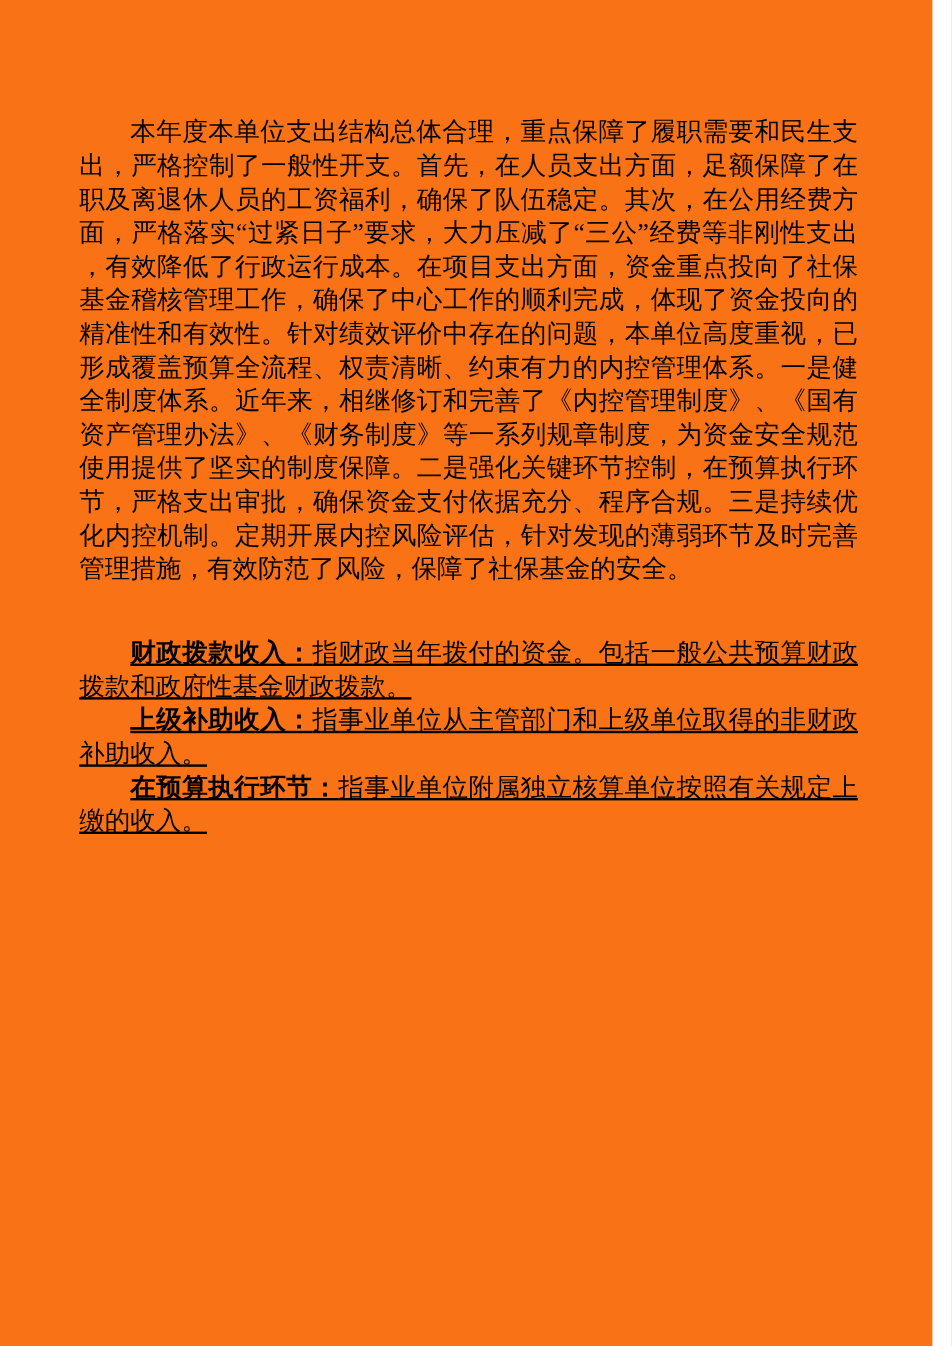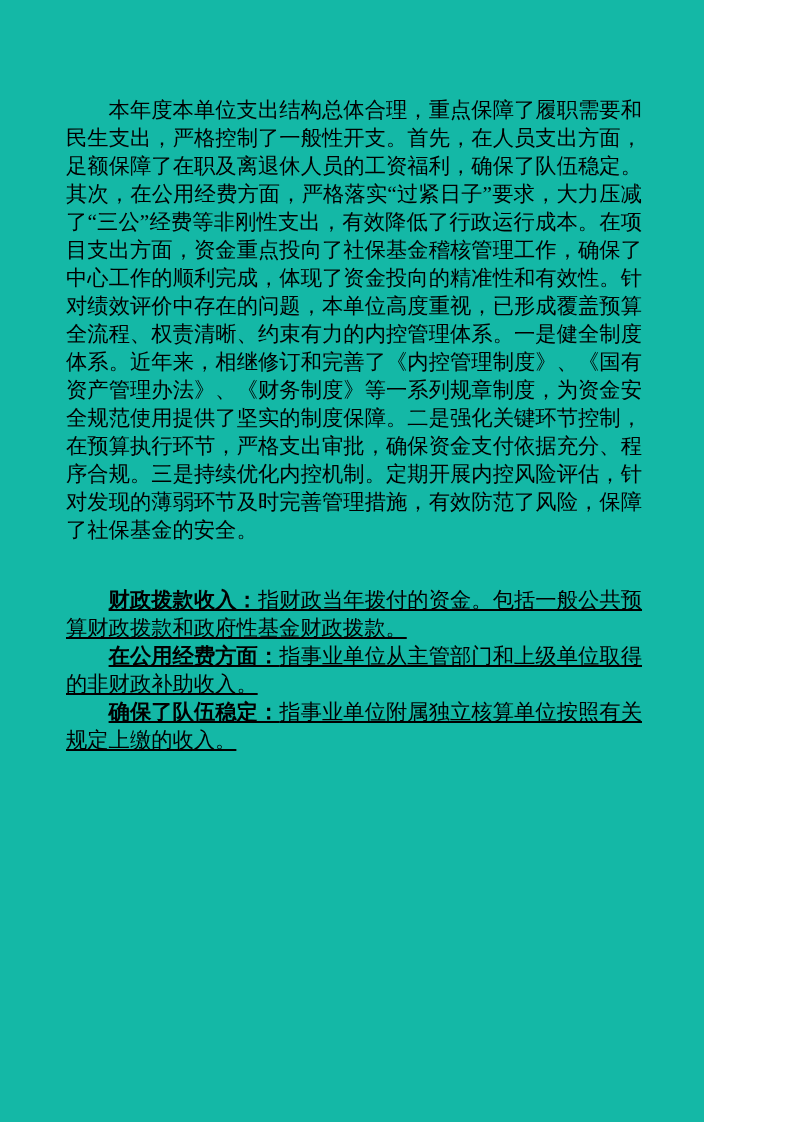--- a/index.html
+++ b/index.html
@@ -9,25 +9,25 @@
   }
   body {
     width: 793px;
     height: 1122px;
     position: relative;
     font-family: "Liberation Serif", "DejaVu Serif", serif;
     color: #000000;
   }
   .page {
     box-sizing: border-box;
-    width: 704px;
+    width: 777px;
     height: 1122px;
     padding: 96px 62px 0 66px;
     overflow: hidden;
-    background: #14b8a6;
+    background: #f97316;
   }
   .body-para {
     font-size: 21.3px;
     line-height: 28px;
     text-align: justify;
     text-justify: inter-character;
     line-break: anywhere;
     text-indent: 2em;
     margin: 0;
   }
@@ -61,21 +61,21 @@
 
 <main class="page">
 
   <p class="body-para">本年度本单位支出结构总体合理，重点保障了履职需要和民生支出，严格控制了一般性开支。首先，在人员支出方面，足额保障了在职及离退休人员的工资福利，确保了队伍稳定。其次，在公用经费方面，严格落实“过紧日子”要求，大力压减了“三公”经费等非刚性支出，有效降低了行政运行成本。在项目支出方面，资金重点投向了社保基金稽核管理工作，确保了中心工作的顺利完成，体现了资金投向的精准性和有效性。针对绩效评价中存在的问题，本单位高度重视，已形成覆盖预算全流程、权责清晰、约束有力的内控管理体系。一是健全制度体系。近年来，相继修订和完善了《内控管理制度》、《国有资产管理办法》、《财务制度》等一系列规章制度，为资金安全规范使用提供了坚实的制度保障。二是强化关键环节控制，在预算执行环节，严格支出审批，确保资金支付依据充分、程序合规。三是持续优化内控机制。定期开展内控风险评估，针对发现的薄弱环节及时完善管理措施，有效防范了风险，保障了社保基金的安全。</p>
 
 
   <section class="definitions">
 
     <p class="definition"><span class="term">财政拨款收入：</span><span>指财政当年拨付的资金。包括一般公共预算财政拨款和政府性基金财政拨款。</span></p>
 
-    <p class="definition"><span class="term">在公用经费方面：</span><span>指事业单位从主管部门和上级单位取得的非财政补助收入。</span></p>
+    <p class="definition"><span class="term">上级补助收入：</span><span>指事业单位从主管部门和上级单位取得的非财政补助收入。</span></p>
 
 
 
-    <p class="definition"><span class="term">确保了队伍稳定：</span><span>指事业单位附属独立核算单位按照有关规定上缴的收入。</span></p>
+    <p class="definition"><span class="term">在预算执行环节：</span><span>指事业单位附属独立核算单位按照有关规定上缴的收入。</span></p>
 
   </section>
 
 </main>
 
 </body></html>

